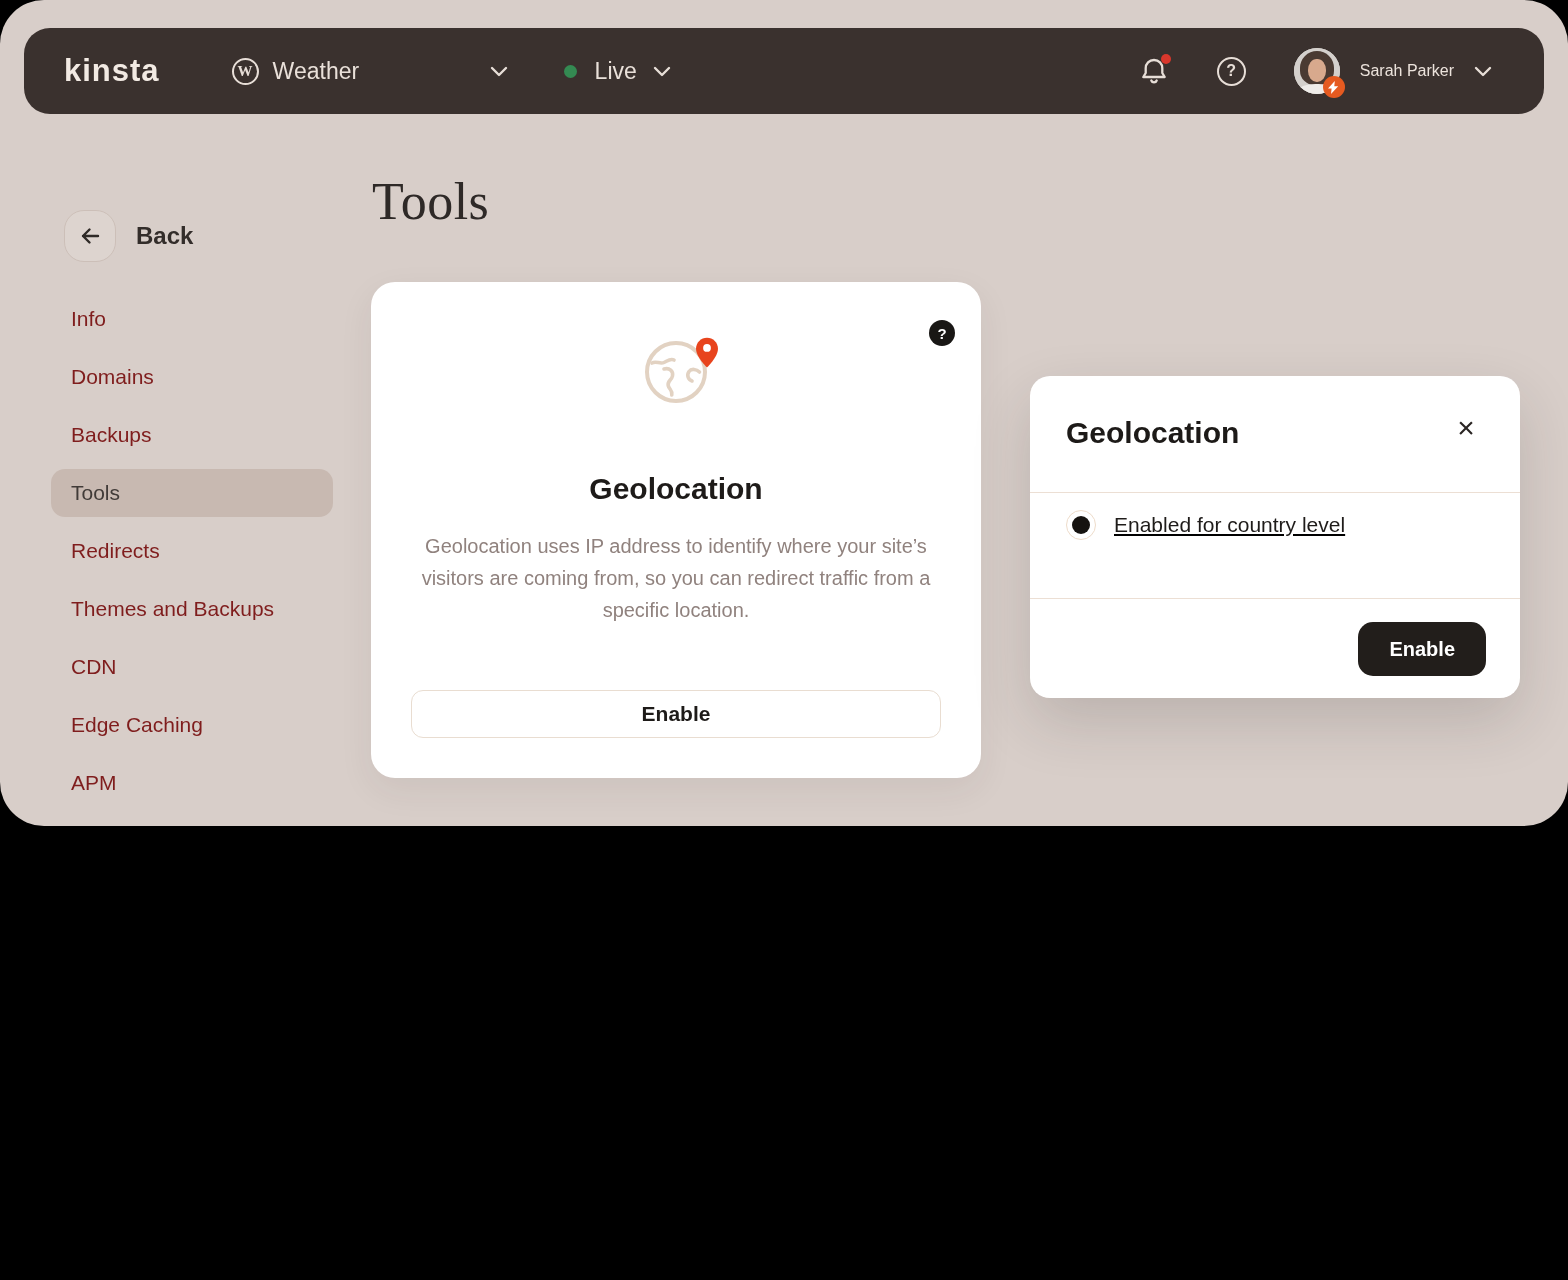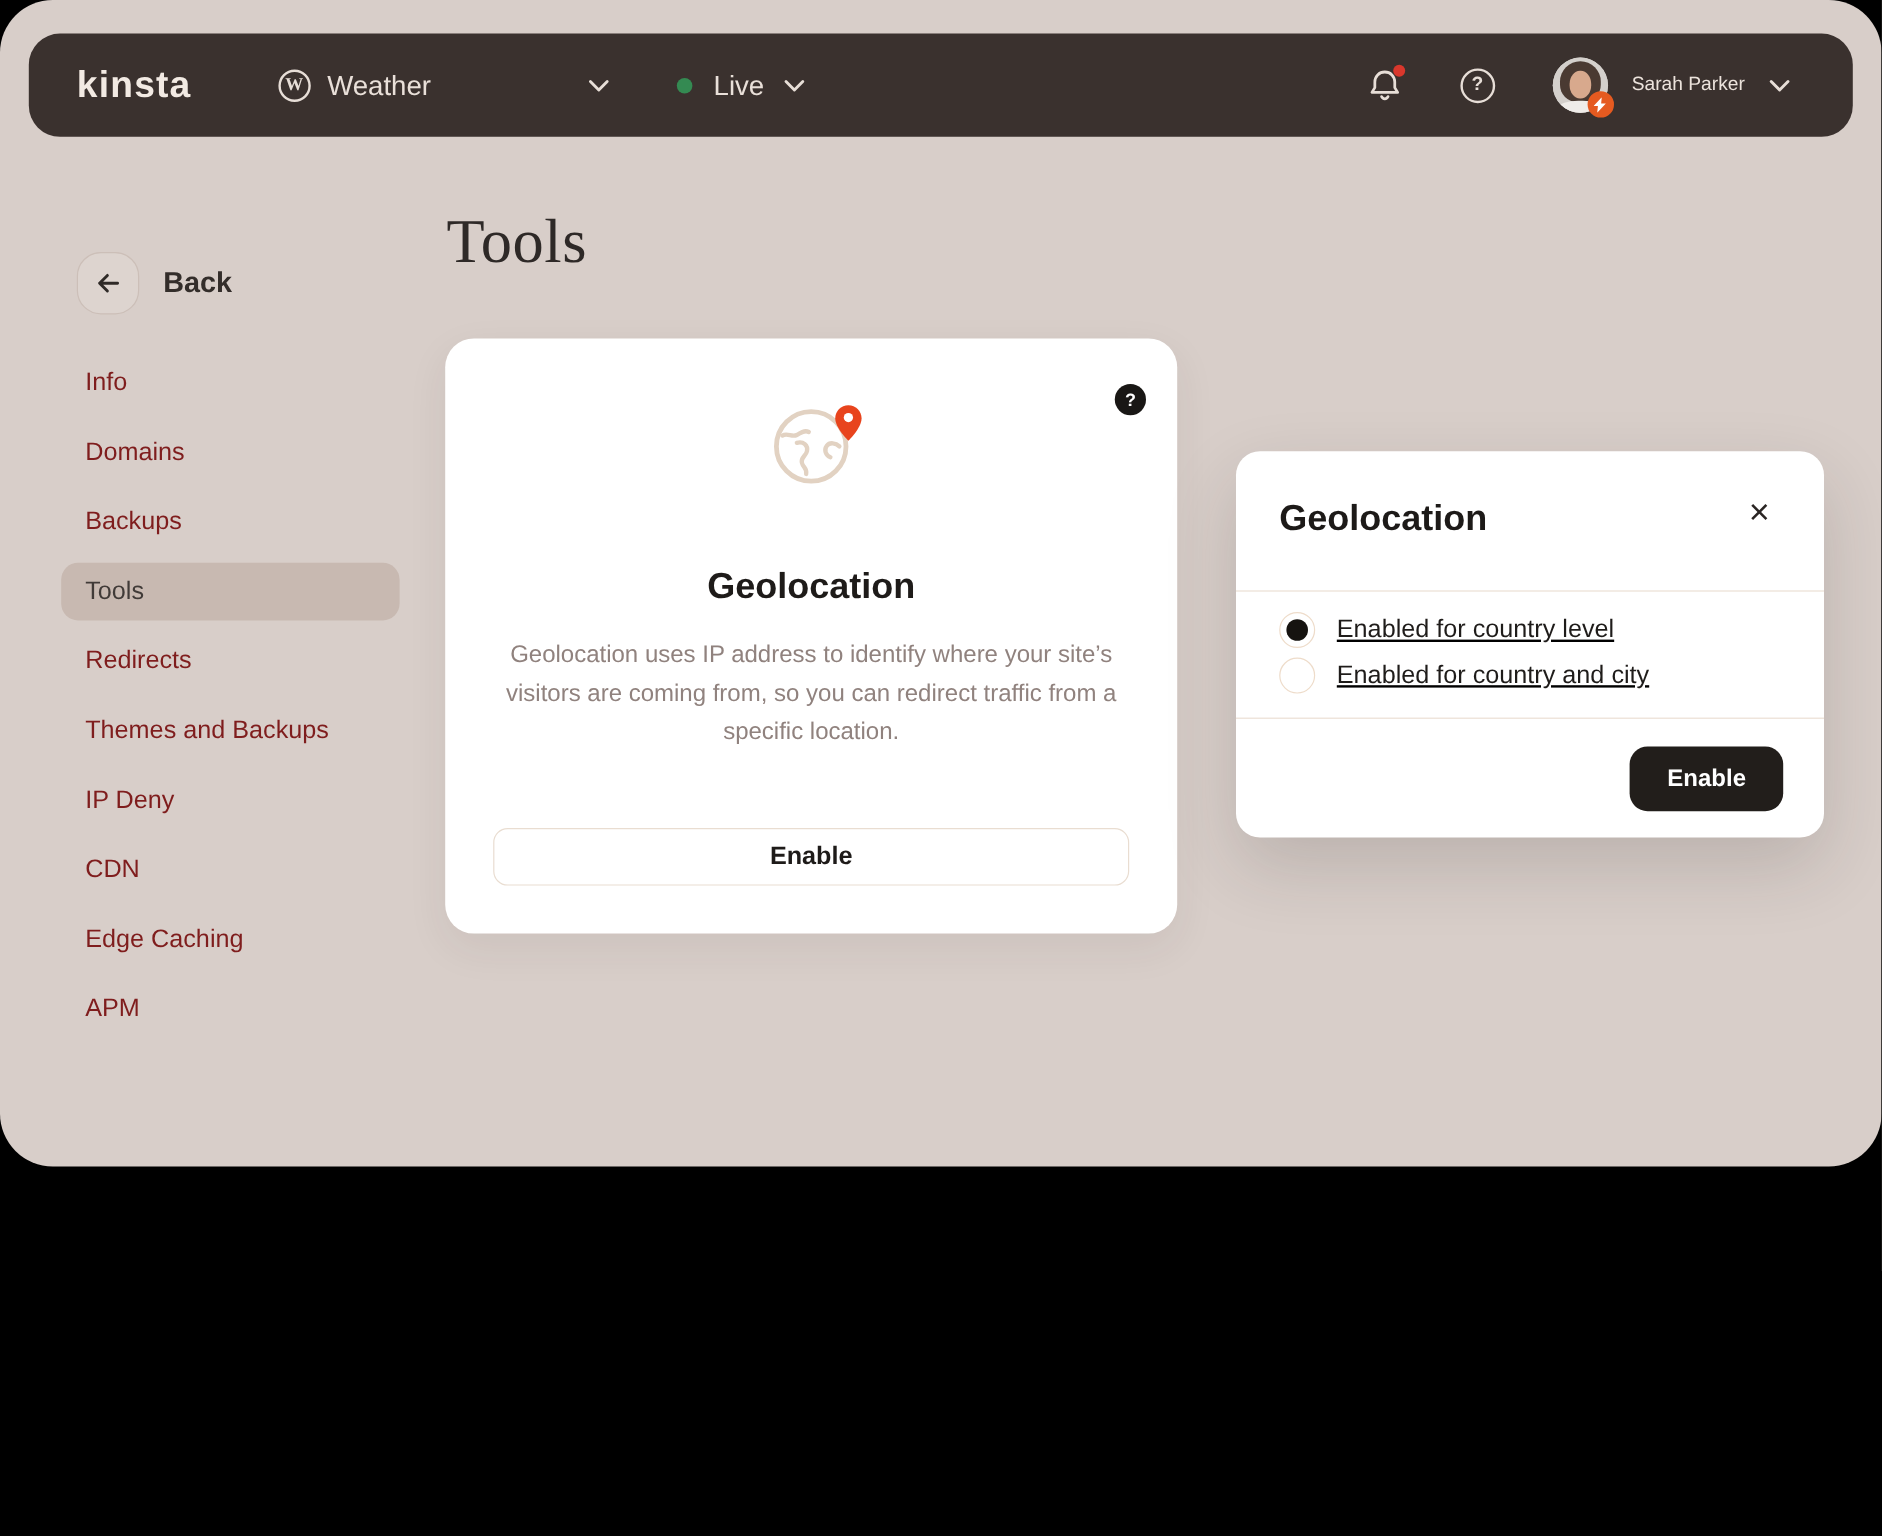--- a/index.html
+++ b/index.html
@@ -1,18 +1,18 @@
 <!DOCTYPE html>
 <html><head>
 <meta charset="utf-8">
 <style>
   * { margin:0; padding:0; box-sizing:border-box; }
   html,body { width:1568px; height:1280px; background:#000; font-family:"Liberation Sans", sans-serif; }
   .canvas { position:relative; width:1568px; height:1280px; background:#000; overflow:hidden; }
-  .page { position:absolute; top:0; left:0; width:1568px; height:972px; background:#d8cec9; border-radius:44px; overflow:hidden; }
+  .page { position:absolute; top:0; left:0; width:1568px; height:826px; background:#d8cec9; border-radius:44px; overflow:hidden; }
 
   
   .topbar { position:absolute; top:28px; left:24px; width:1520px; height:86px; background:#3a312e;
             border-radius:26px; display:flex; align-items:center; color:#e9e0d9; }
   .logo { margin-left:40px; font-size:31px; font-weight:700; letter-spacing:1px; color:#f2eae3; }
   .site-select { margin-left:72px; width:276px; display:flex; align-items:center; cursor:pointer; }
   .wp-circle { width:27px; height:27px; border:2px solid #e7ded7; border-radius:50%;
                display:flex; align-items:center; justify-content:center;
                font-family:"Liberation Serif", serif; font-size:15px; font-weight:700; color:#e7ded7; }
   .site-label { margin-left:14px; font-size:23px; }
@@ -156,21 +156,20 @@
     </div>
     <div class="back-label">Back</div>
 
     <nav class="nav">
       <div class="nav-item">Info</div>
       <div class="nav-item">Domains</div>
       <div class="nav-item">Backups</div>
       <div class="nav-item active">Tools</div>
       <div class="nav-item">Redirects</div>
       <div class="nav-item">Themes and Backups</div>
-      <div class="nav-item">IP Deny</div>
       <div class="nav-item">CDN</div>
       <div class="nav-item">Edge Caching</div>
       <div class="nav-item">APM</div>
     </nav>
 
     <h1 class="page-title">Tools</h1>
 
     <section class="card">
       <span class="help-badge">?</span>
       <div class="card-icon">
@@ -194,23 +193,19 @@
 
     <section class="modal">
       <h2 class="modal-title">Geolocation</h2>
       <span class="modal-close">×</span>
       <div class="modal-divider div-1"></div>
       <div class="modal-options">
         <div class="option-row">
           <span class="radio checked"></span>
           <span class="option-label">Enabled for country level</span>
         </div>
-        <div class="option-row">
-          <span class="radio"></span>
-          <span class="option-label">Enabled for country and city</span>
-        </div>
       </div>
       <div class="modal-divider div-2"></div>
       <div class="modal-enable">Enable</div>
     </section>
 
   </div>
 </div>
 
 </body></html>

